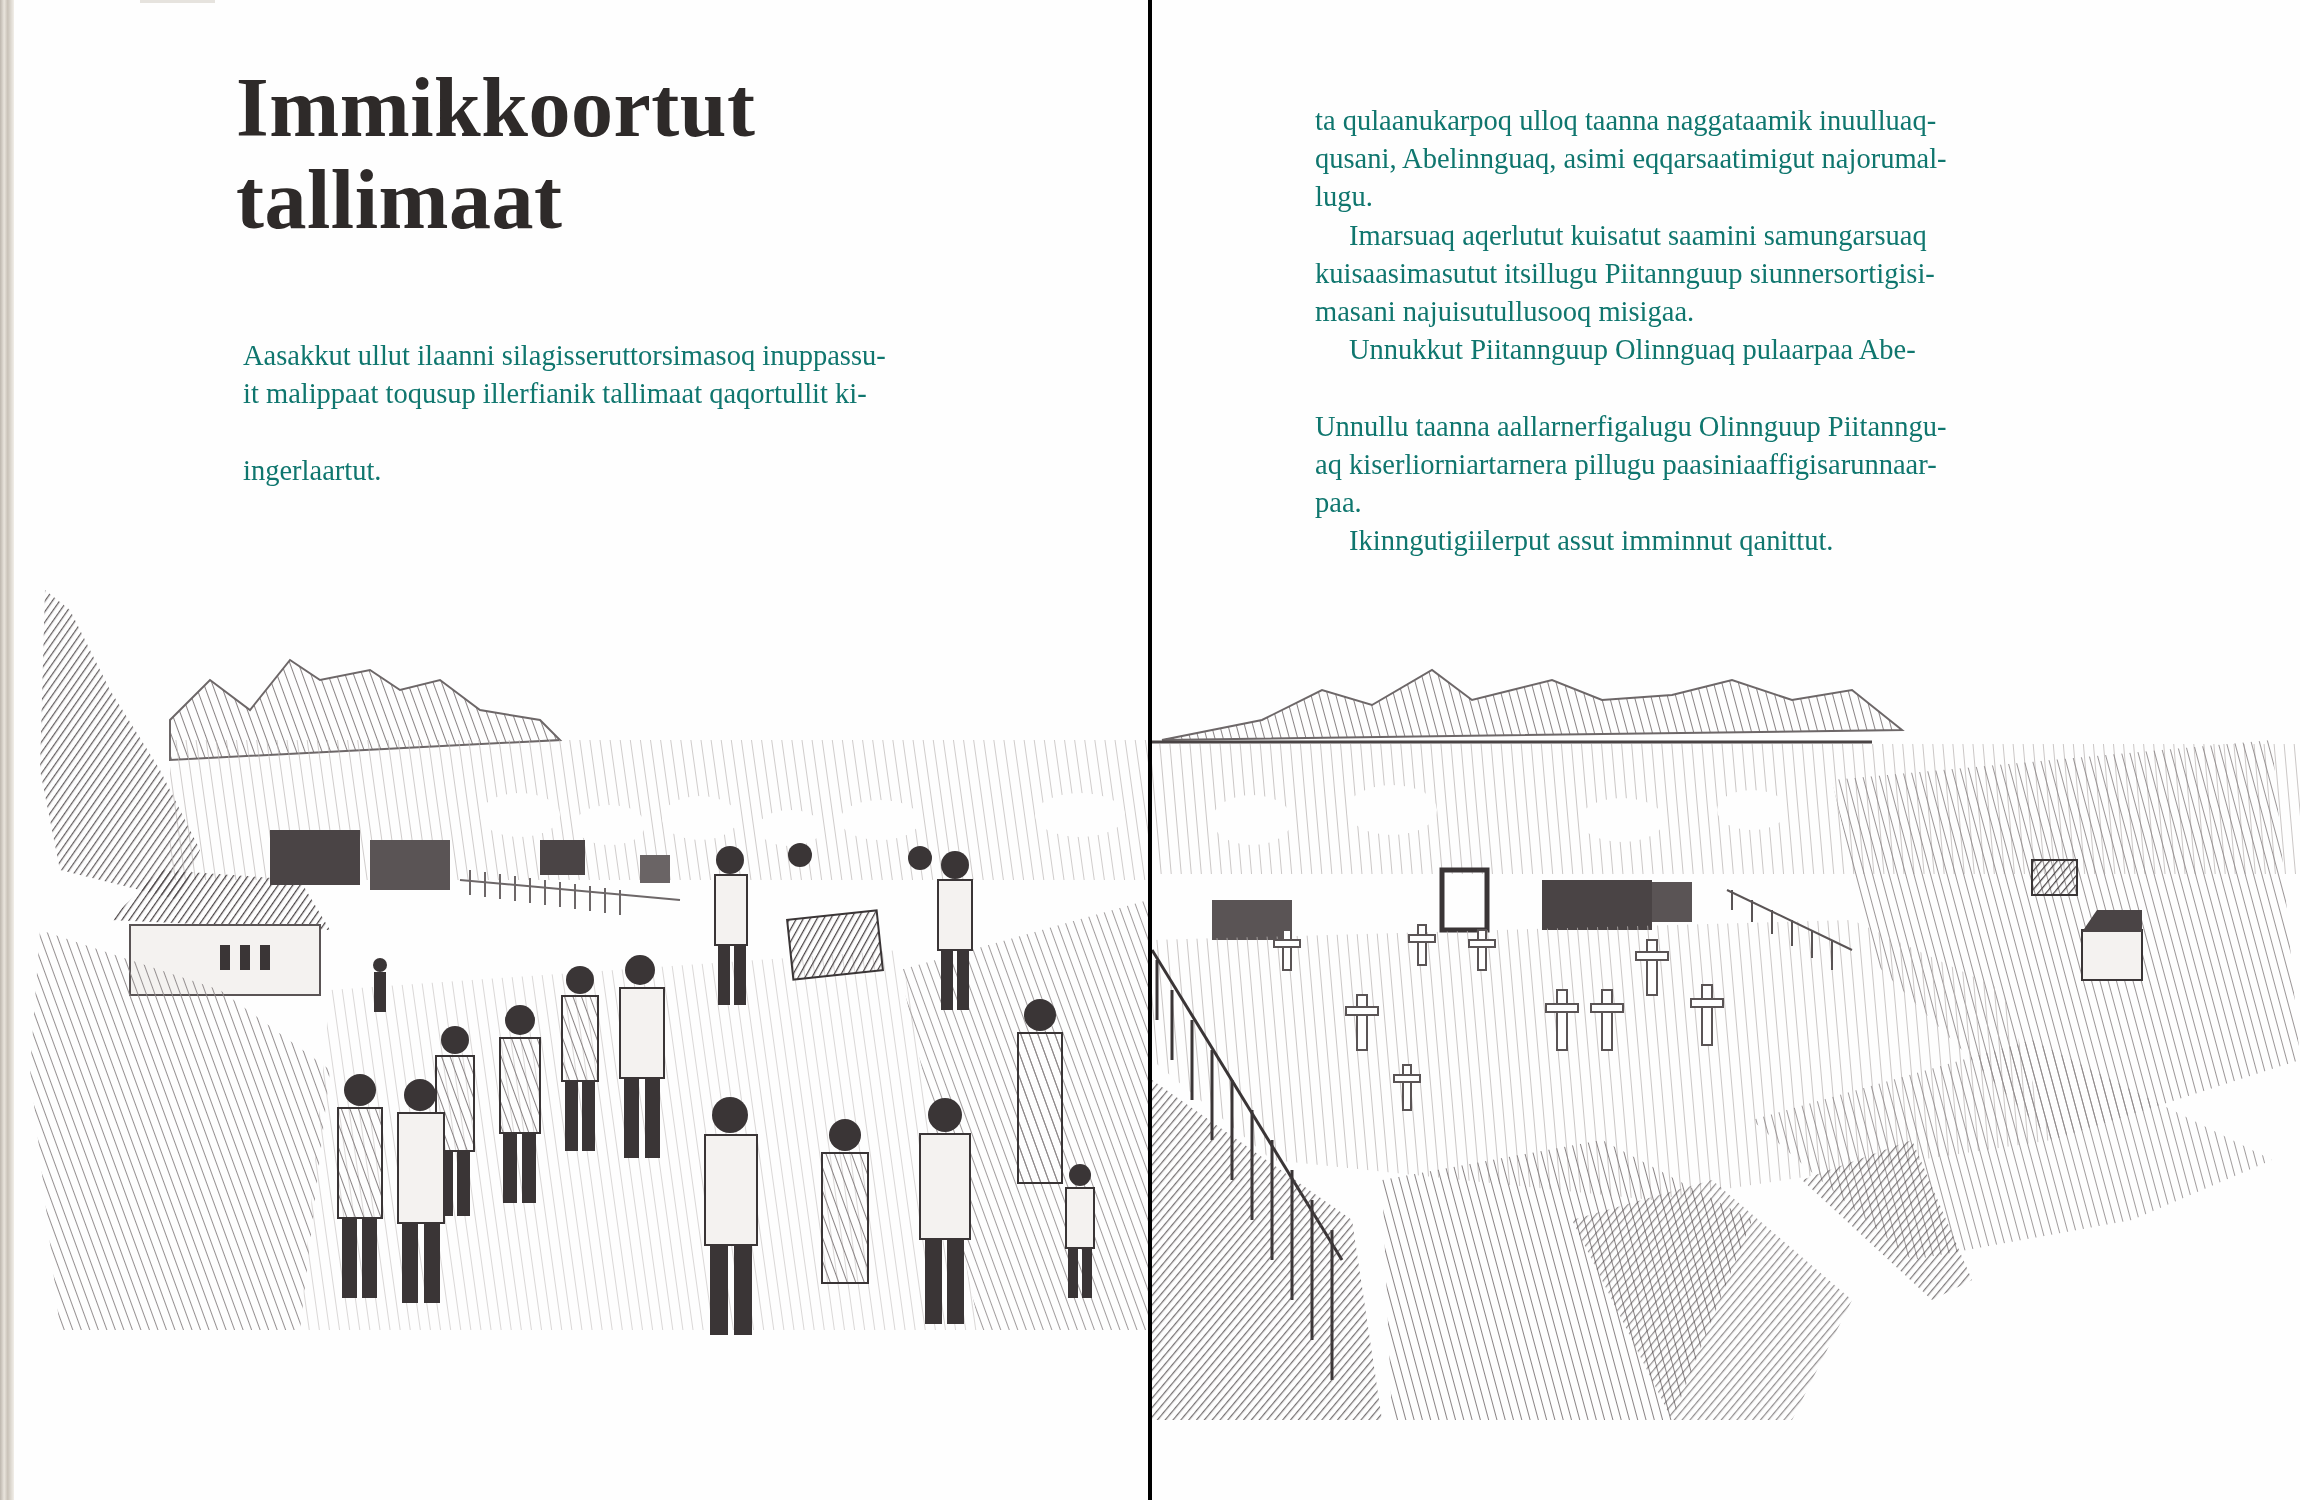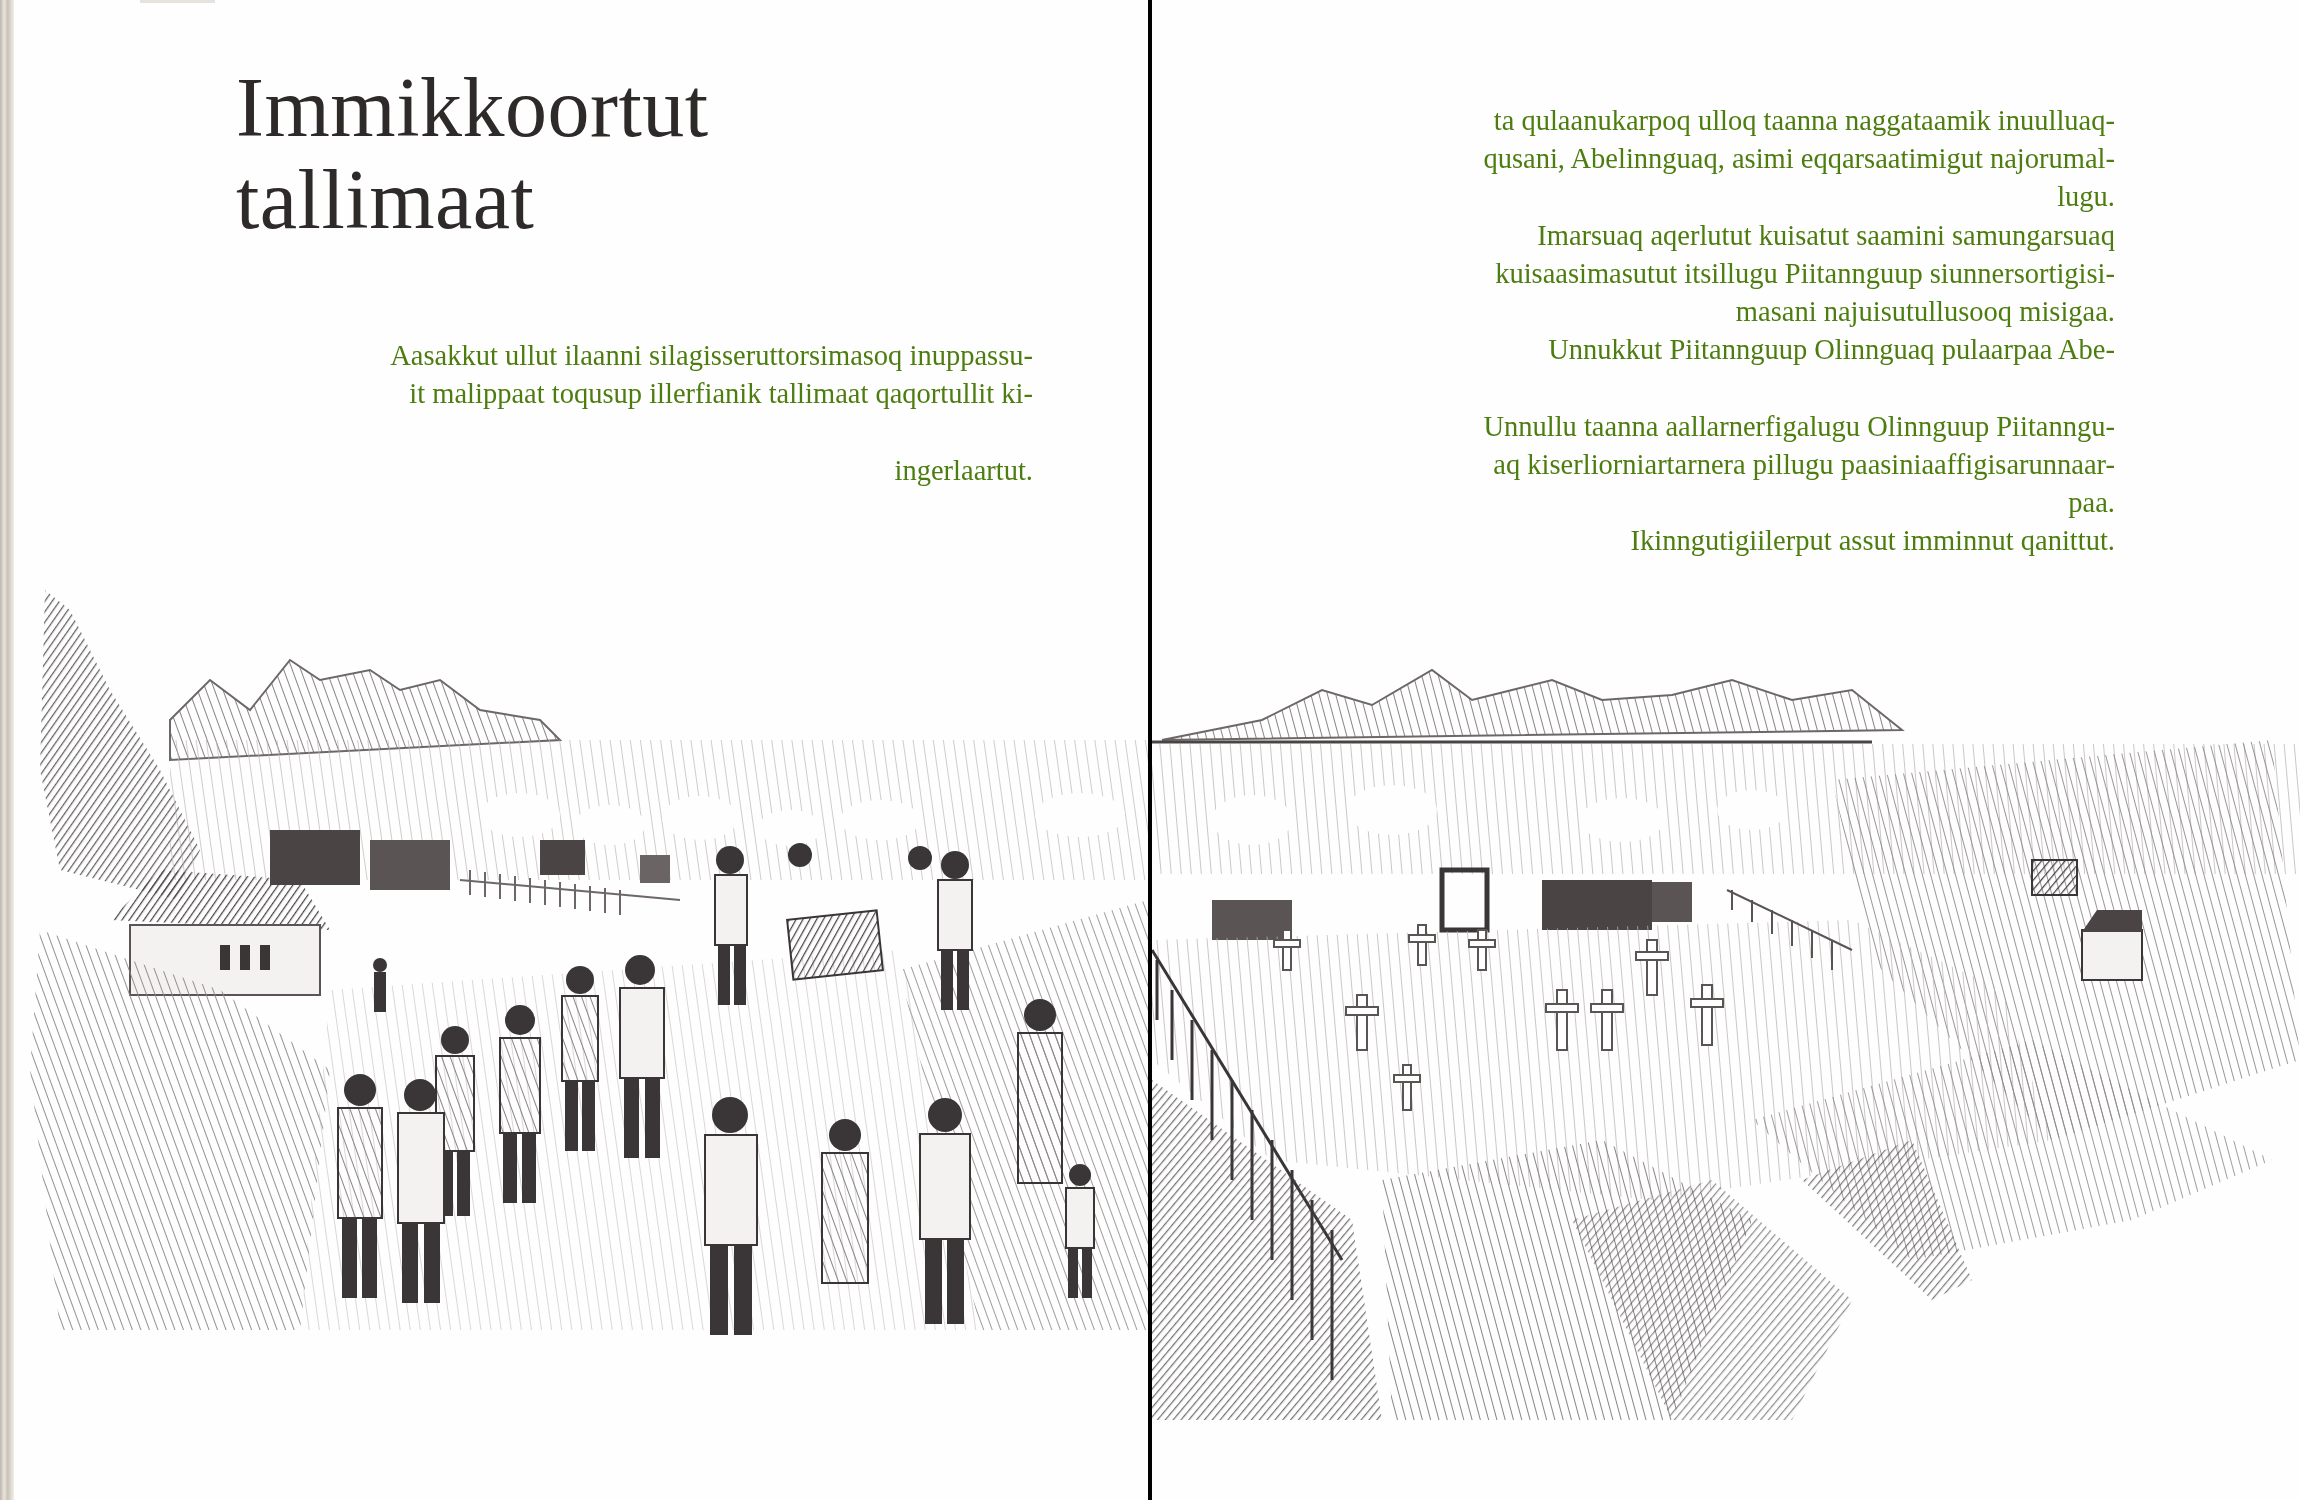--- a/index.html
+++ b/index.html
@@ -16,27 +16,27 @@
   .edge-strip {
     position:absolute; left:0; top:0; width:14px; height:1500px;
     background:linear-gradient(90deg,#bdb6ad 0,#e9e4dc 30%,#c9c2b8 55%,#f2efe9 100%);
   }
   .topmark {
     position:absolute; left:140px; top:0; width:75px; height:3px; background:#e6e3de;
   }
   .title {
     position:absolute; left:236px; top:62px; margin:0;
     font-family:"Liberation Serif","DejaVu Serif",serif;
-    font-weight:normal; font-size:84px; line-height:92px; color:#2e2a29;
+    font-weight:bold; font-size:84px; line-height:92px; color:#2e2a29;
     letter-spacing:0.5px;
   }
   .body-text {
     position:absolute; margin:0;
     font-family:"Liberation Serif","DejaVu Serif",serif;
-    font-size:28.5px; line-height:38.2px; color:#4d7c0f;text-align:right;
+    font-size:28.5px; line-height:38.2px; color:#0f766e;
   }
   .body-text p { margin:0; }
   .body-text p.indent { text-indent:34px; }
   .left-text { left:243px; top:337px; width:790px; }
   .right-text { left:163px; top:102px; width:800px; }
   .illus {
     position:absolute; left:0; width:1148px;
   }
   .illus svg { display:block; }
 </style>

